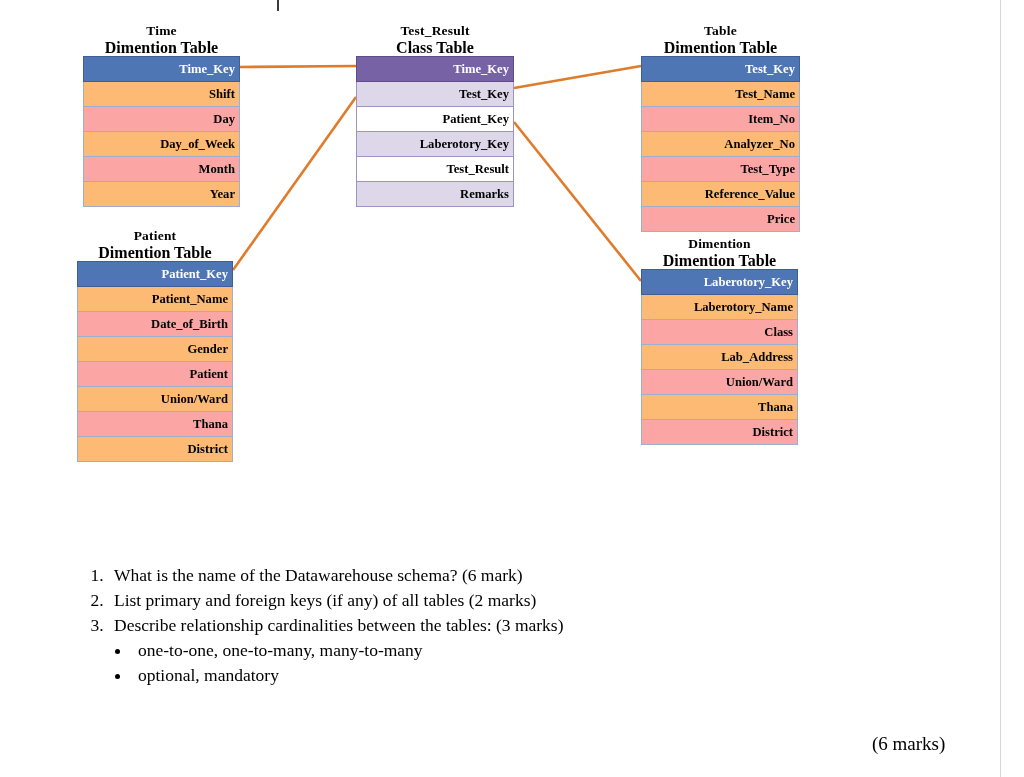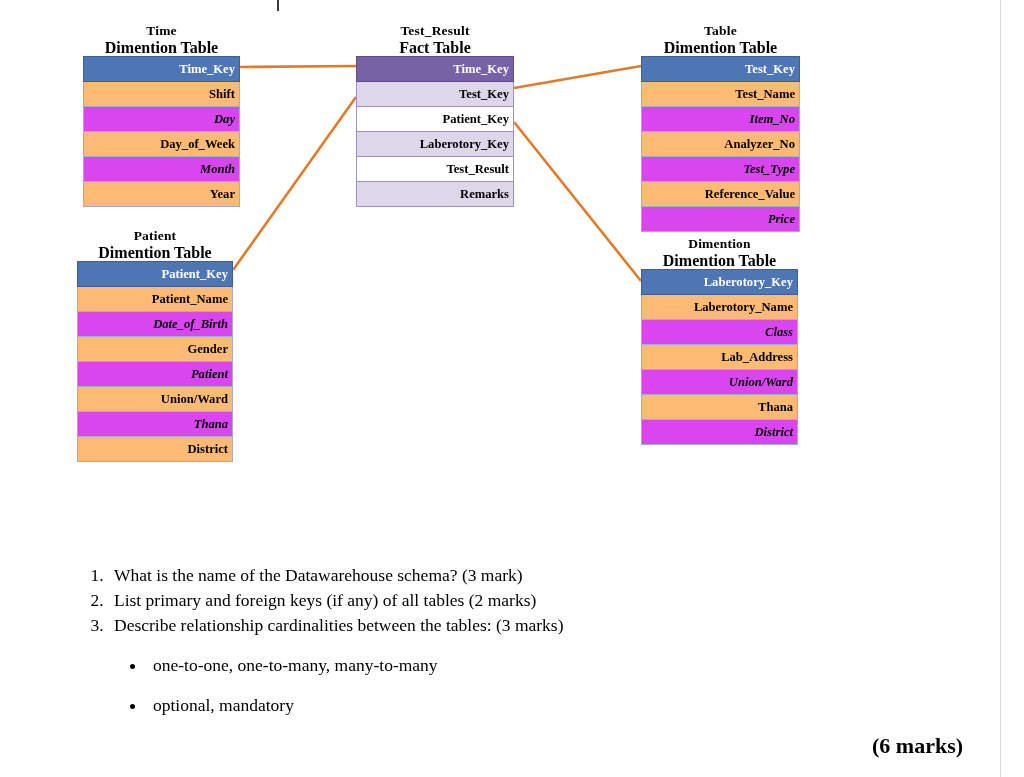--- a/index.html
+++ b/index.html
@@ -90,21 +90,21 @@
     border: 1px solid #9bb0d0;
     white-space: nowrap;
   }
   
   .dim .row.hdr {
     background: #4e76b4;
     color: #ffffff;
     border-color: #3e5f92;
   }
   .dim .row.alt  { background: #fdba74; }
-  .dim .row.plain{ background: #d946ef; font-style: italic; }
+  .dim .row.plain{ background: #fca5a5; }
 
   
   .fact .entity-table { border-color: #a093c4; }
   .fact .row { border-color: #a093c4; }
   .fact .row.hdr {
     background: #7762a6;
     color: #ffffff;
     border-color: #5e4b88;
   }
   .fact .row.alt  { background: #ded7ea; }
@@ -138,29 +138,29 @@
     padding-left: 6px;
     margin: 0;
   }
   ul.q-sub {
     margin: 0;
     padding-left: 70px;
     list-style-type: disc;
   }
   ul.q-sub > li {
     padding-left: 6px;
-    margin: 15px;
+    margin: 0;
   }
 
   .marks-total {
     position: absolute;
     left: 872px;
     top: 733px;
-    font-size: 22px;
-    font-weight: bold;
+    font-size: 19px;
+    font-weight: normal;
     white-space: nowrap;
   }
 </style>
 </head>
 <body>
 
 <div id="page">
 
   <div class="page-edge-rule"></div>
   <div class="top-tick"></div>
@@ -196,21 +196,21 @@
             </tr>
           <tr>
               <td class="row alt">Year</td>
             </tr>
         </tbody>
       </table>
     </div>
 
     <div class="entity fact" id="ent-testresult">
       <div class="entity-title">Test_Result</div>
-      <div class="entity-subtitle">Fact Table</div>
+      <div class="entity-subtitle">Class Table</div>
       <table class="entity-table">
         <tbody>
           <tr>
               <td class="row hdr">Time_Key</td>
             </tr>
           <tr>
               <td class="row alt">Test_Key</td>
             </tr>
           <tr>
               <td class="row plain">Patient_Key</td>
@@ -318,21 +318,21 @@
               <td class="row plain">District</td>
             </tr>
         </tbody>
       </table>
     </div>
 
   </div>
 
   <div class="questions">
     <ol class="q-list">
-      <li>What is the name of the Datawarehouse schema? (3 mark)</li>
+      <li>What is the name of the Datawarehouse schema? (6 mark)</li>
       <li>List primary and foreign keys (if any) of all tables (2 marks)</li>
       <li>Describe relationship cardinalities between the tables: (3 marks)</li>
     </ol>
     <ul class="q-sub">
       <li>one-to-one, one-to-many, many-to-many</li>
       <li>optional, mandatory</li>
     </ul>
   </div>
 
   <div class="marks-total">(6 marks)</div>

